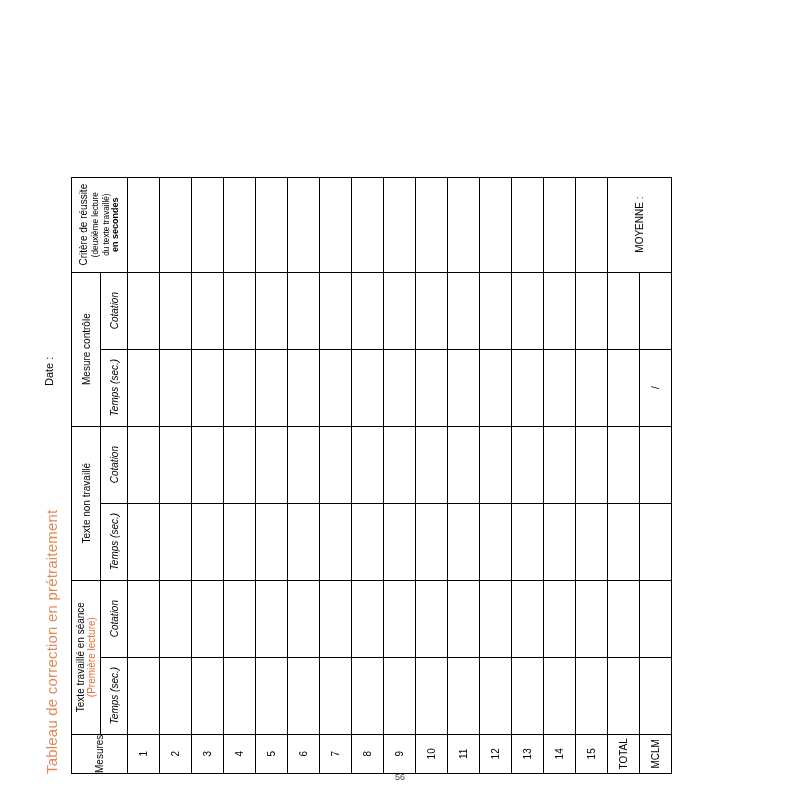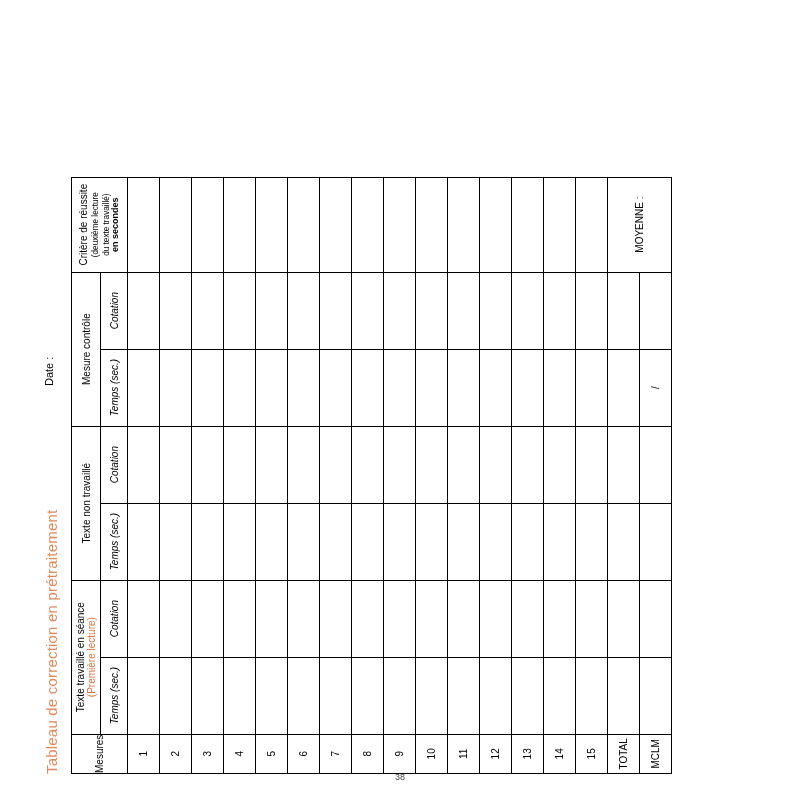--- a/index.html
+++ b/index.html
@@ -377,14 +377,14 @@
           <td class="cell"></td>
           <td class="cell"></td>
           <td class="cell slash">/</td>
           <td class="cell"></td>
         </tr>
       </tbody>
     </table>
 
   </div>
 
-  <div id="folio">38</div>
+  <div id="folio">56</div>
 </div>
 
 </body></html>

